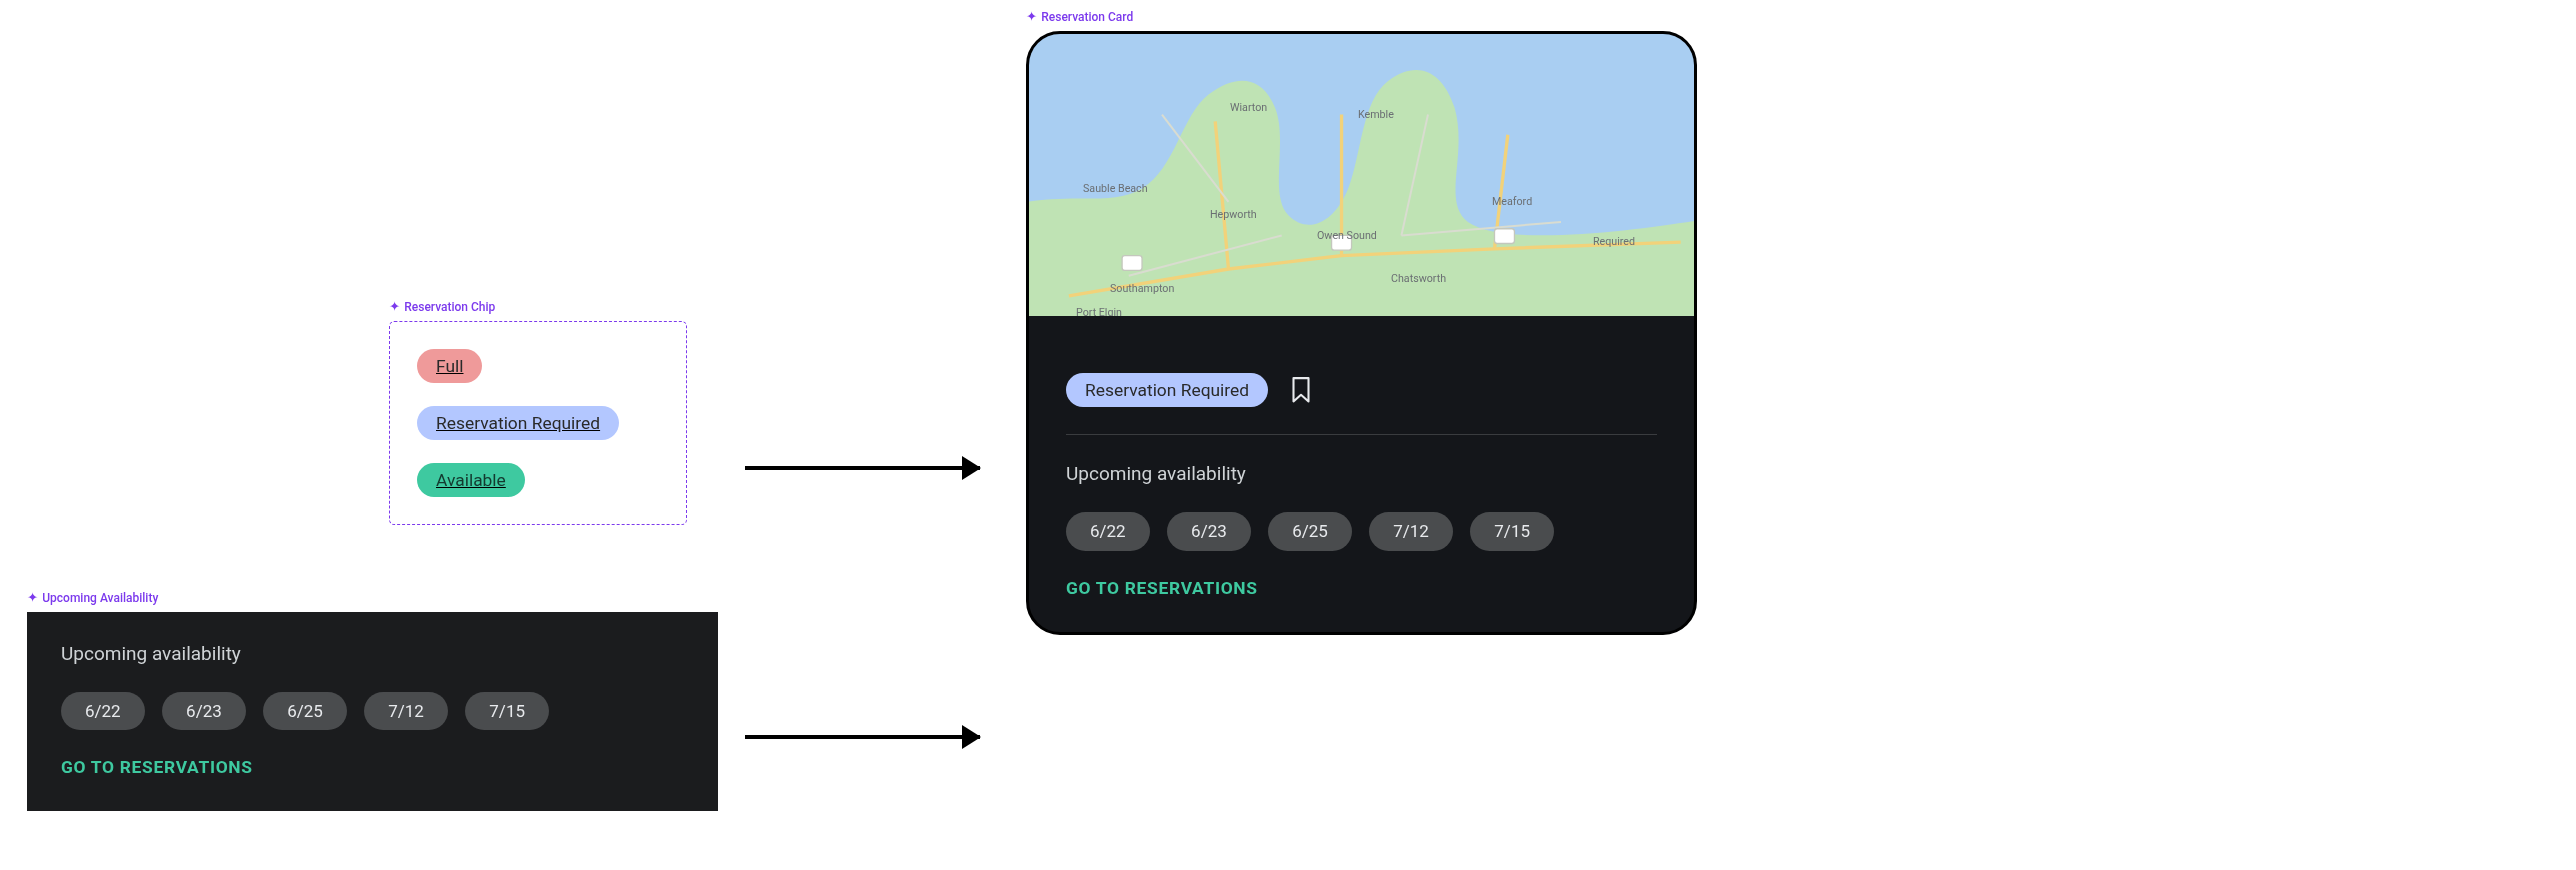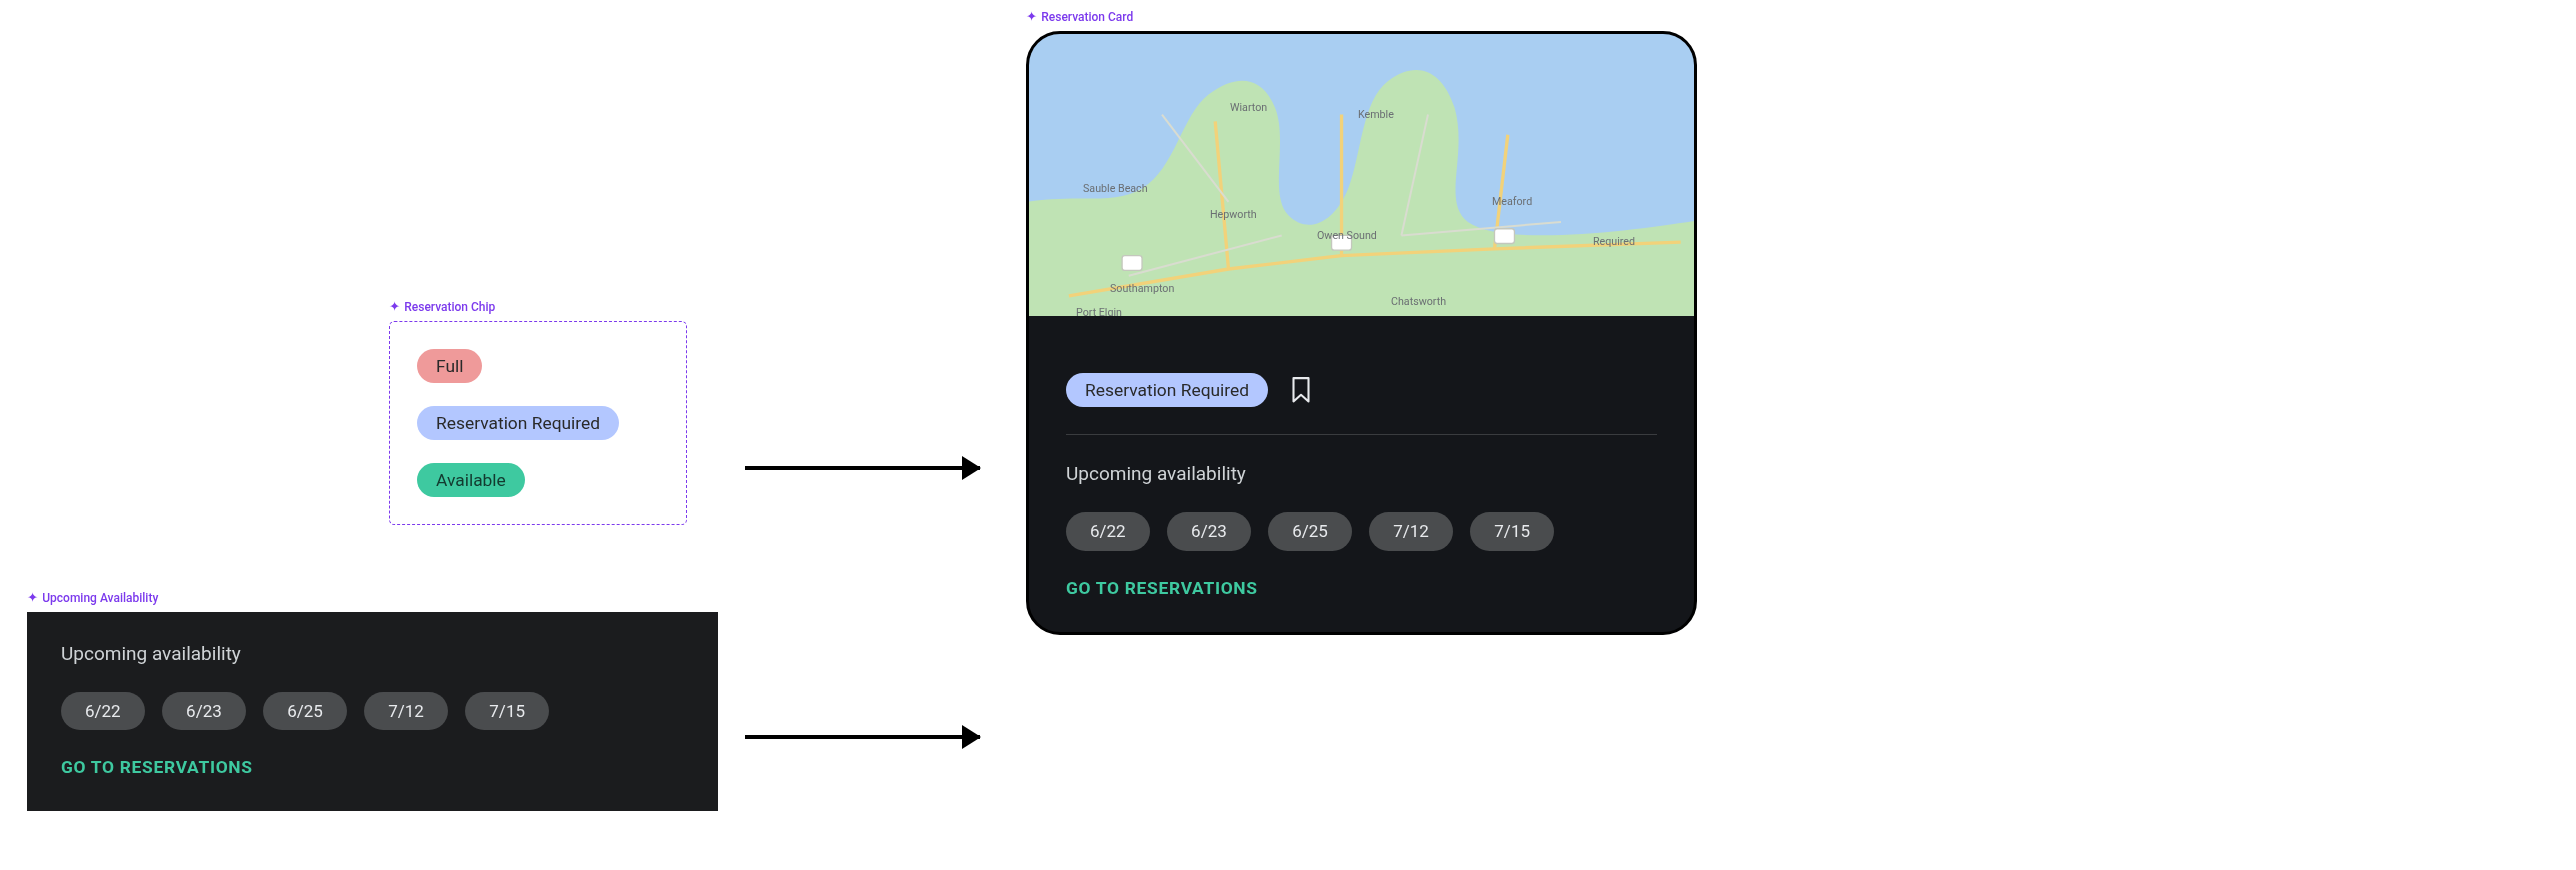--- a/index.html
+++ b/index.html
@@ -33,20 +33,21 @@
   }
   .chip-dashed {
     margin-top: 6.7px;
     border: 1.3px dashed #7c3aed;
     border-radius: 5.4px;
     padding: 27px 67px 27px 27px;
     display: flex;
     flex-direction: column;
     gap: 23px;
     align-items: flex-start;
+    text-decoration: underline;
   }
   .chip {
     display: inline-flex;
     align-items: center;
     height: 34px;
     padding: 0 19px;
     border-radius: 670px;
     font-size: 17.4px;
     font-weight: 400;
     white-space: nowrap;
@@ -244,21 +245,21 @@
         </g>
       </svg>
       <div class="map-label" style="left:201px;top:47px;margin-top:20px;">Wiarton</div>
       <div class="map-label" style="left:329px;top:74px;">Kemble</div>
       <div class="map-label" style="left:54px;top:148px;">Sauble Beach</div>
       <div class="map-label" style="left:181px;top:174px;">Hepworth</div>
       <div class="map-label" style="left:288px;top:195px;">Owen Sound</div>
       <div class="map-label" style="left:463px;top:161px;">Meaford</div>
       <div class="map-label" style="left:564px;top:201px;">Required</div>
       <div class="map-label" style="left:81px;top:248px;">Southampton</div>
-      <div class="map-label" style="left:362px;top:261px;">Chatsworth</div>
+      <div class="map-label" style="left:362px;top:238px;">Chatsworth</div>
       <div class="map-label" style="left:47px;top:272px;">Port Elgin</div>
     </div>
 
     <div class="card-body">
 
       <div class="title-row">
         <div class="chip chip-res">Reservation Required</div>
         <svg class="bookmark" viewBox="0 0 24 30">
           <path d="M3 1 H21 V29 L12 21 L3 29 Z" fill="none" stroke="#e8eaed" stroke-width="2.5" stroke-linejoin="round"></path>
         </svg>

